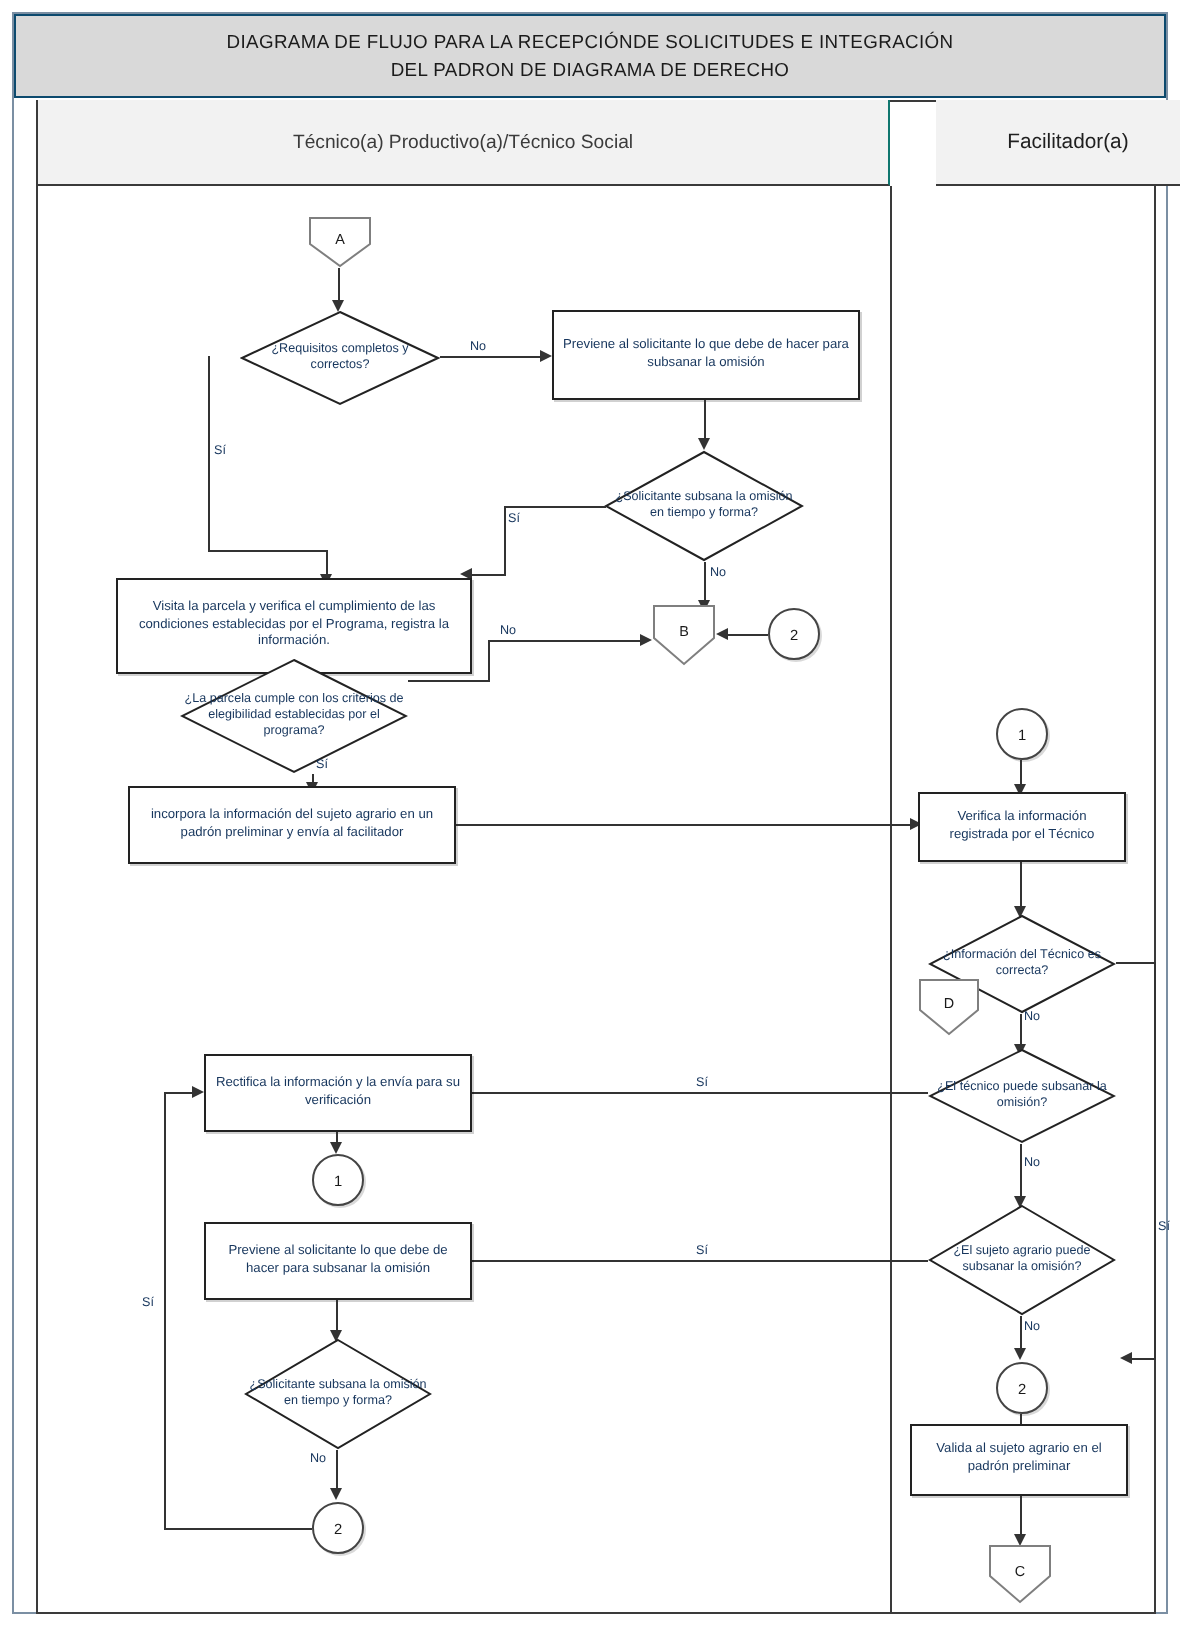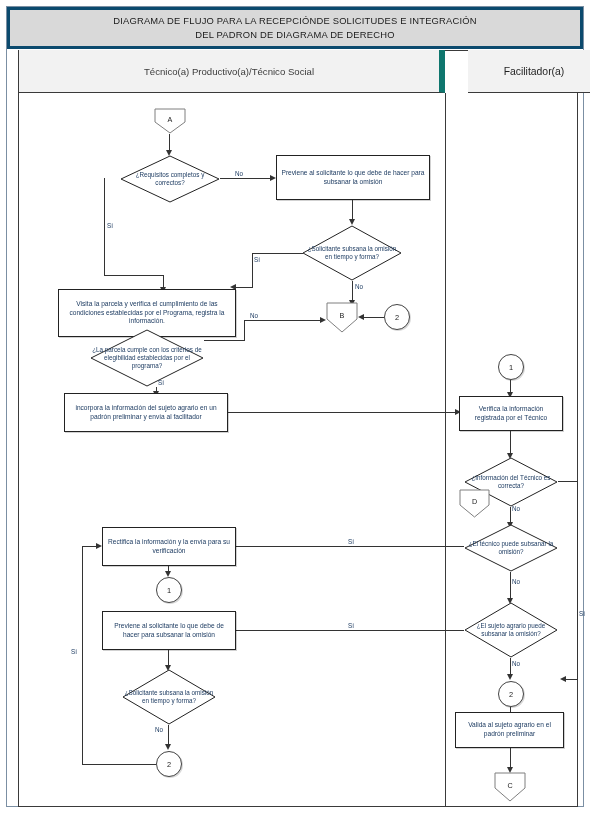--- a/index.html
+++ b/index.html
@@ -4,32 +4,32 @@
 <style>
   html,body{margin:0;padding:0;background:#ffffff;}
   body{font-family:"Liberation Sans", sans-serif;}
   #page{position:relative;width:590px;height:817px;overflow:hidden;background:#ffffff;}
 
   
   .outer-frame{position:absolute;left:6px;top:6px;width:578px;height:801px;
      border:1px solid #7b8fa3;box-sizing:border-box;background:#ffffff;}
 
   .title-bar{position:absolute;left:7px;top:7px;width:576px;height:42px;
-     background:#d9d9d9;border:3px solid #0c4a6e;box-sizing:border-box;
+     background:#d9d9d9;border:1px solid #0c4a6e;box-sizing:border-box;
      display:flex;align-items:center;justify-content:center;}
   .title-bar .t{font-size:9.4px;color:#1b1b1b;text-align:center;line-height:14px;letter-spacing:.2px;}
 
   
   .lane-table{position:absolute;left:18px;top:50px;width:560px;height:757px;
      border-left:1px solid #3a3a3a;border-top:1px solid #3a3a3a;
      border-right:1px solid #3a3a3a;border-bottom:1px solid #3a3a3a;box-sizing:border-box;}
   .lane-hdr{position:absolute;top:50px;height:43px;background:#f2f2f2;
      border-bottom:1px solid #3a3a3a;box-sizing:border-box;
      display:flex;align-items:center;justify-content:center;}
-  .lane-hdr.l1{left:19px;width:426px;border-right:6px solid #0f766e;}
+  .lane-hdr.l1{left:19px;width:426px;border-right:1px solid #0f766e;}
   .lane-hdr.l2{left:468px;width:132px;}
   .lane-hdr .h{font-size:9.6px;color:#3b3b3b;}
   .lane-hdr.l2 .h{font-size:10.4px;color:#1f1f1f;}
   .lane-div{position:absolute;left:445px;top:93px;width:0;height:713px;
      border-left:1px solid #3a3a3a;}
 
   
   .node{position:absolute;box-sizing:border-box;}
   .proc{border:1px solid #222;background:#fff;display:flex;align-items:center;
         justify-content:center;text-align:center;padding:2px 4px;

